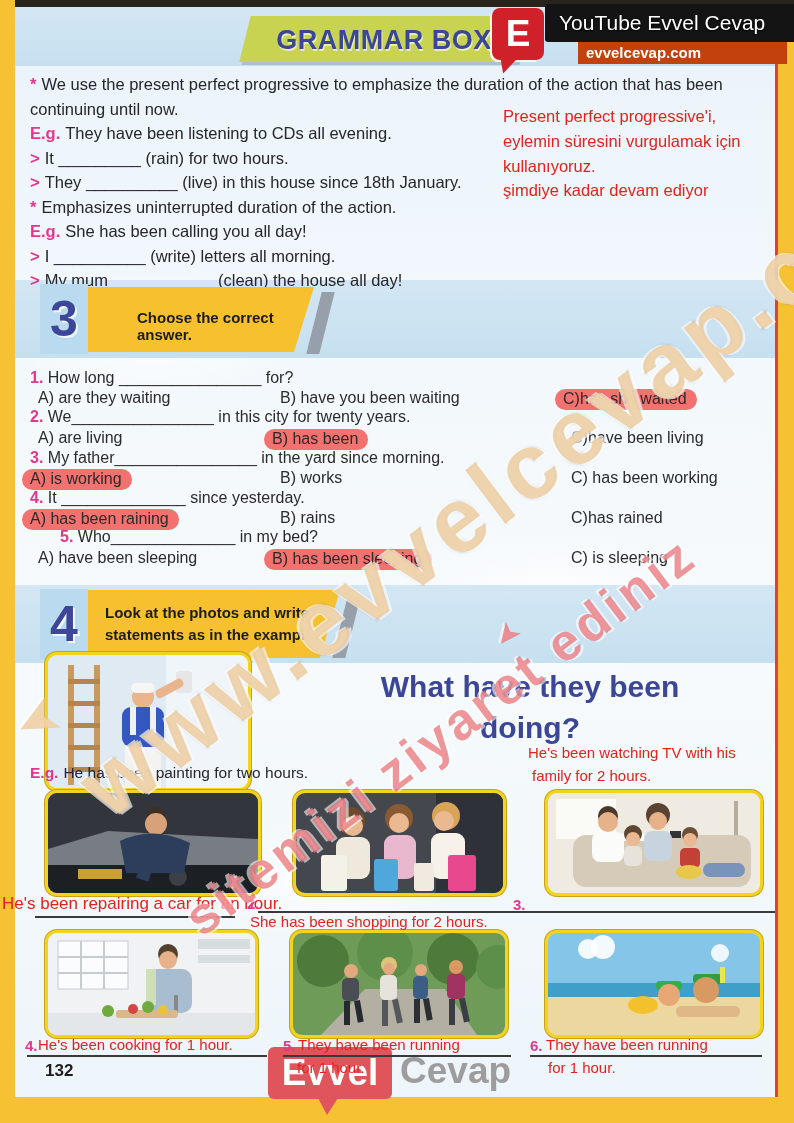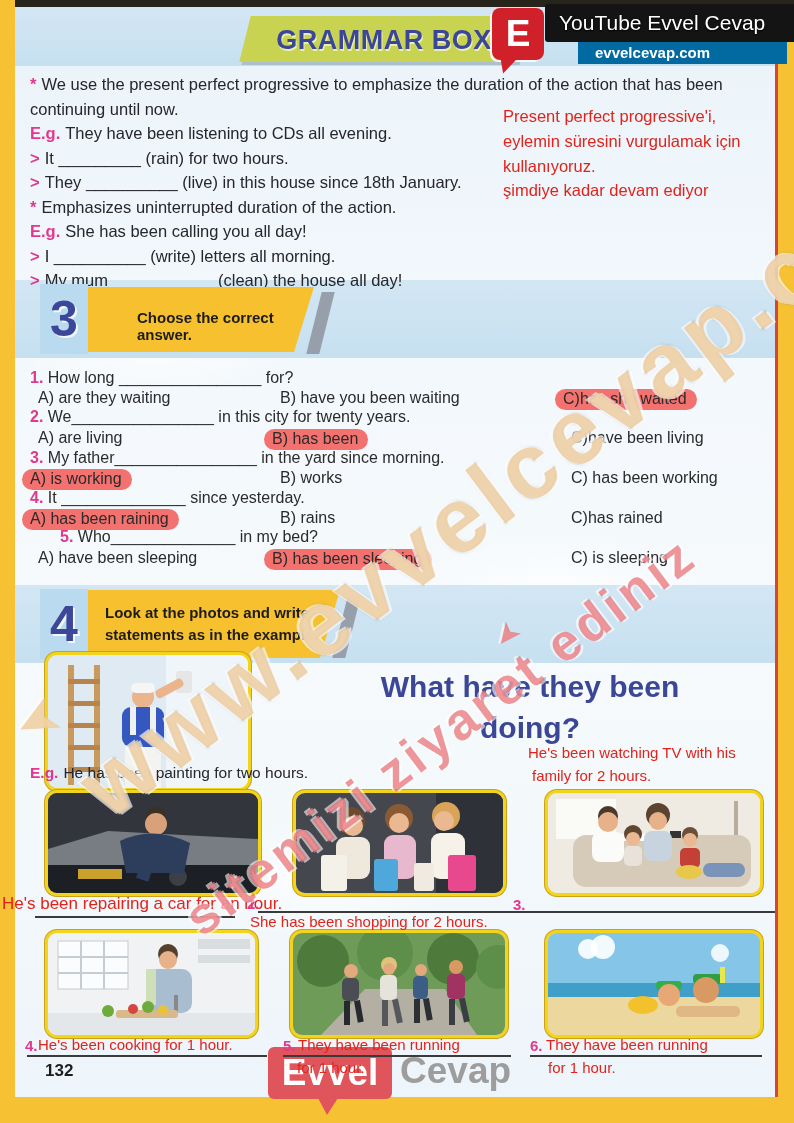--- a/index.html
+++ b/index.html
@@ -22,22 +22,22 @@
   .greenbox{position:absolute;left:245px;top:16px;width:278px;height:46px;background:#c9d352;
             transform:skewX(-14deg);z-index:2;box-shadow:3px 3px 0 rgba(120,130,140,.35);}
   .greenbox-label{position:absolute;left:238px;top:16px;width:292px;height:46px;line-height:48px;
             text-align:center;color:#3b4697;font-size:27px;font-weight:bold;letter-spacing:.5px;z-index:2;
             text-shadow:1px 2px 0 rgba(255,255,255,.6);}
 
   
   .yt-bar{position:absolute;left:545px;top:4px;width:249px;height:38px;background:#141414;z-index:6;
           border-radius:3px 0 0 3px;color:#fff;font-size:21px;line-height:38px;padding-left:14px;box-sizing:border-box;
           text-shadow:0 1px 2px #000;}
-  .site-bar{position:absolute;left:578px;top:42px;width:209px;height:22px;background:#0369a1;z-index:6;
-          color:#fff;font-size:15px;line-height:22px;padding-left:17px;box-sizing:border-box;font-weight:bold;}
+  .site-bar{position:absolute;left:578px;top:42px;width:209px;height:22px;background:#c2410c;z-index:6;
+          color:#fff;font-size:15px;line-height:22px;padding-left:8px;box-sizing:border-box;font-weight:bold;}
   .elogo{position:absolute;left:492px;top:8px;width:52px;height:52px;background:#d0202a;border-radius:8px;
          z-index:7;box-shadow:-2px 2px 0 rgba(255,255,255,.85);}
   .elogo span{display:block;text-align:center;color:#fff;font-size:37px;font-weight:bold;line-height:52px;}
   .elogo .tail{position:absolute;left:6px;top:50px;width:0;height:0;border-left:7px solid transparent;
          border-right:9px solid transparent;border-top:16px solid #d0202a;transform:rotate(14deg);}
 
   
   .gram{position:absolute;left:30px;top:72px;width:740px;z-index:2;color:#26262b;font-size:16.5px;line-height:24.5px;}
   .gram p{margin:0;}
   .pfx{color:#e1378d;font-weight:bold;margin-right:5px;}

